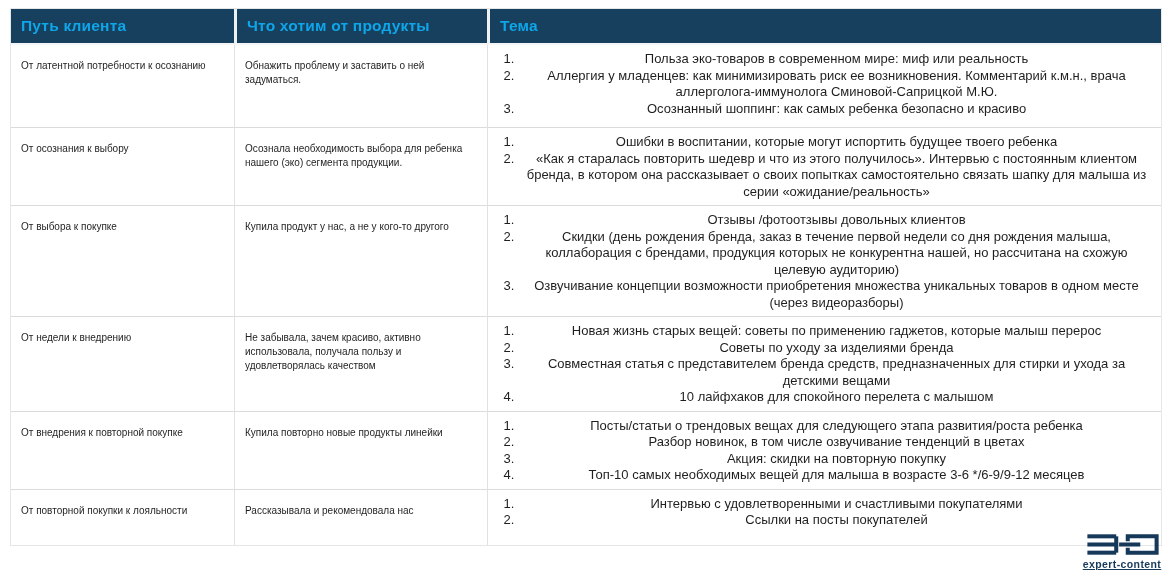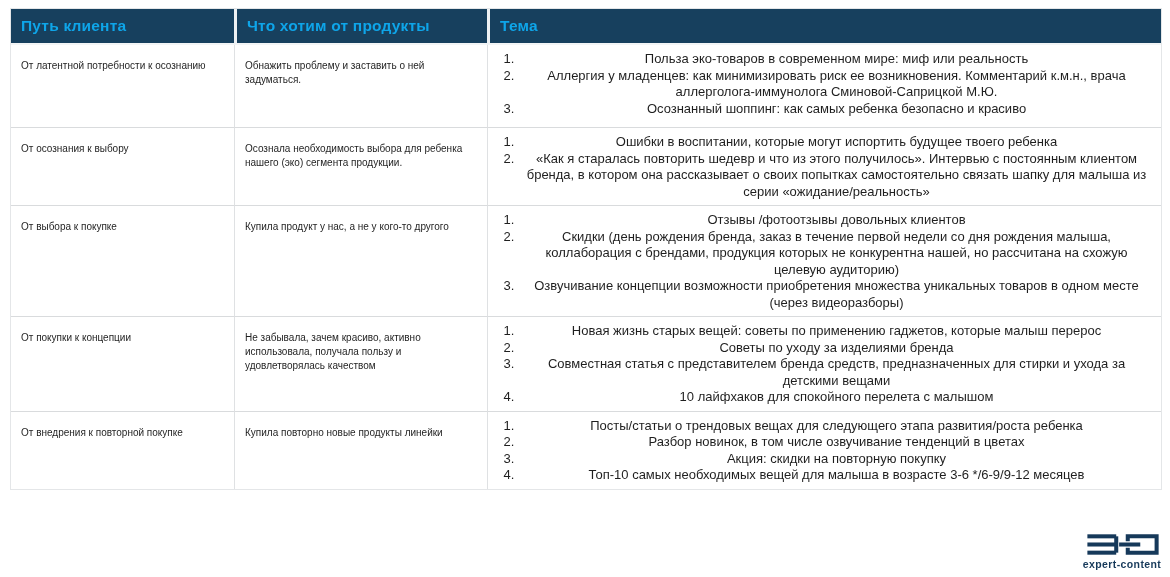--- a/index.html
+++ b/index.html
@@ -76,20 +76,21 @@
     text-align: center;
   }
   .logo-mark { display: block; margin: 0 auto 1px; }
   .logo-text {
     display: block;
     color: #16395a;
     font-size: 10.5px;
     font-weight: bold;
     letter-spacing: 0.4px;
     white-space: nowrap;
+    text-decoration: underline;
   }
 </style>
 </head>
 <body>
 
 <div class="table-wrap">
   <table>
     <colgroup>
       <col class="c1">
         <col class="c2">
@@ -132,21 +133,21 @@
     <td class="cell-topics">
       <ol>
               <li>Отзывы /фотоотзывы довольных клиентов</li>
               <li>Скидки (день рождения бренда, заказ в течение первой недели со дня рождения малыша, коллаборация с брендами, продукция которых не конкурентна нашей, но рассчитана на схожую целевую аудиторию)</li>
               <li>Озвучивание концепции возможности приобретения множества уникальных товаров в одном месте (через видеоразборы)</li>
             </ol>
     </td>
   </tr>
 
   <tr>
-    <td class="cell-path">От покупки к концепции</td>
+    <td class="cell-path">От недели к внедрению</td>
     <td class="cell-want">Не забывала, зачем красиво, активно использовала, получала пользу и удовлетворялась качеством</td>
     <td class="cell-topics">
       <ol>
               <li>Новая жизнь старых вещей: советы по применению гаджетов, которые малыш перерос</li>
               <li>Советы по уходу за изделиями бренда</li>
               <li>Совместная статья с представителем бренда средств, предназначенных для стирки и ухода за детскими вещами</li>
               <li>10 лайфхаков для спокойного перелета с малышом</li>
             </ol>
     </td>
   </tr>
@@ -157,20 +158,30 @@
     <td class="cell-topics">
       <ol>
               <li>Посты/статьи о трендовых вещах для следующего этапа развития/роста ребенка</li>
               <li>Разбор новинок, в том числе озвучивание тенденций в цветах</li>
               <li>Акция: скидки на повторную покупку</li>
               <li>Топ-10 самых необходимых вещей для малыша в возрасте 3-6 */6-9/9-12 месяцев</li>
             </ol>
     </td>
   </tr>
 
+  <tr>
+    <td class="cell-path">От повторной покупки к лояльности</td>
+    <td class="cell-want">Рассказывала и рекомендовала нас</td>
+    <td class="cell-topics">
+      <ol>
+              <li>Интервью с удовлетворенными и счастливыми покупателями</li>
+              <li>Ссылки на посты покупателей</li>
+            </ol>
+    </td>
+  </tr>
 </tbody>
   </table>
 </div>
 
 <div class="logo">
   <svg class="logo-mark" width="76" height="25" viewBox="0 0 78 26" fill="none" stroke="#16395a" stroke-width="4.2">
     <path d="M3 4.5 H33"></path>
     <path d="M3 13 H33"></path>
     <path d="M3 21.5 H33"></path>
     <path d="M33 4.5 V21.5"></path>

